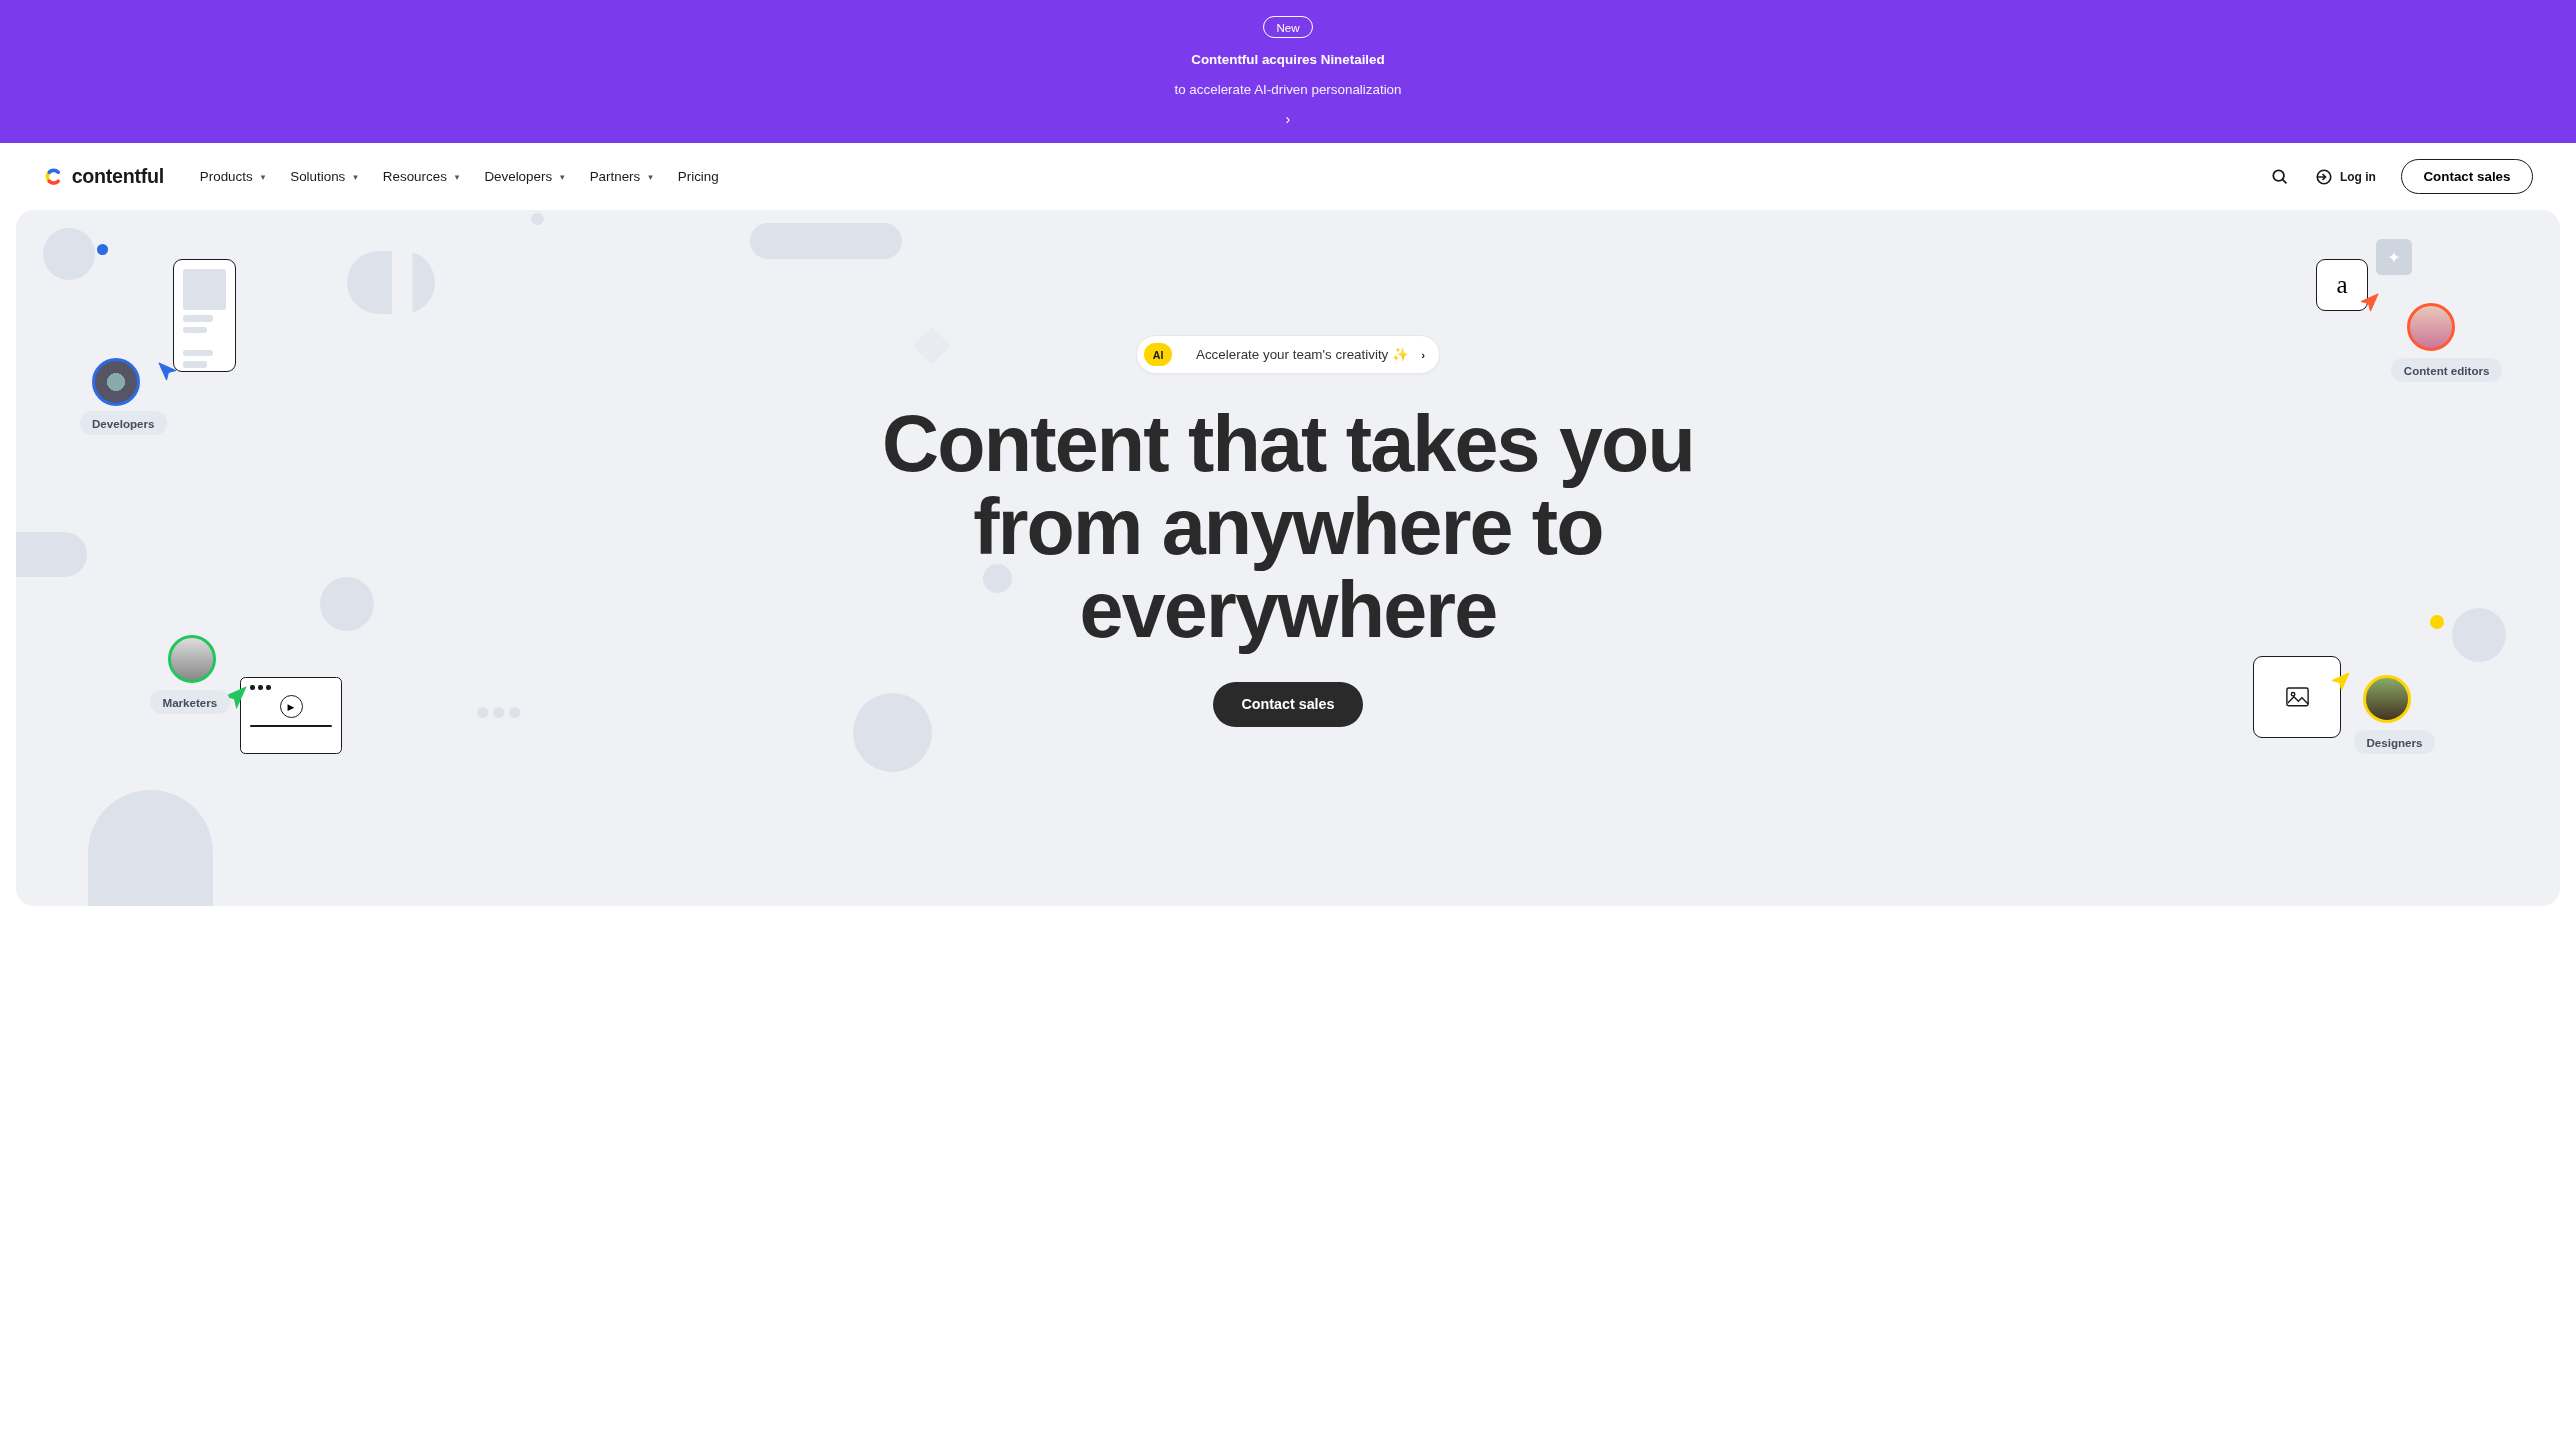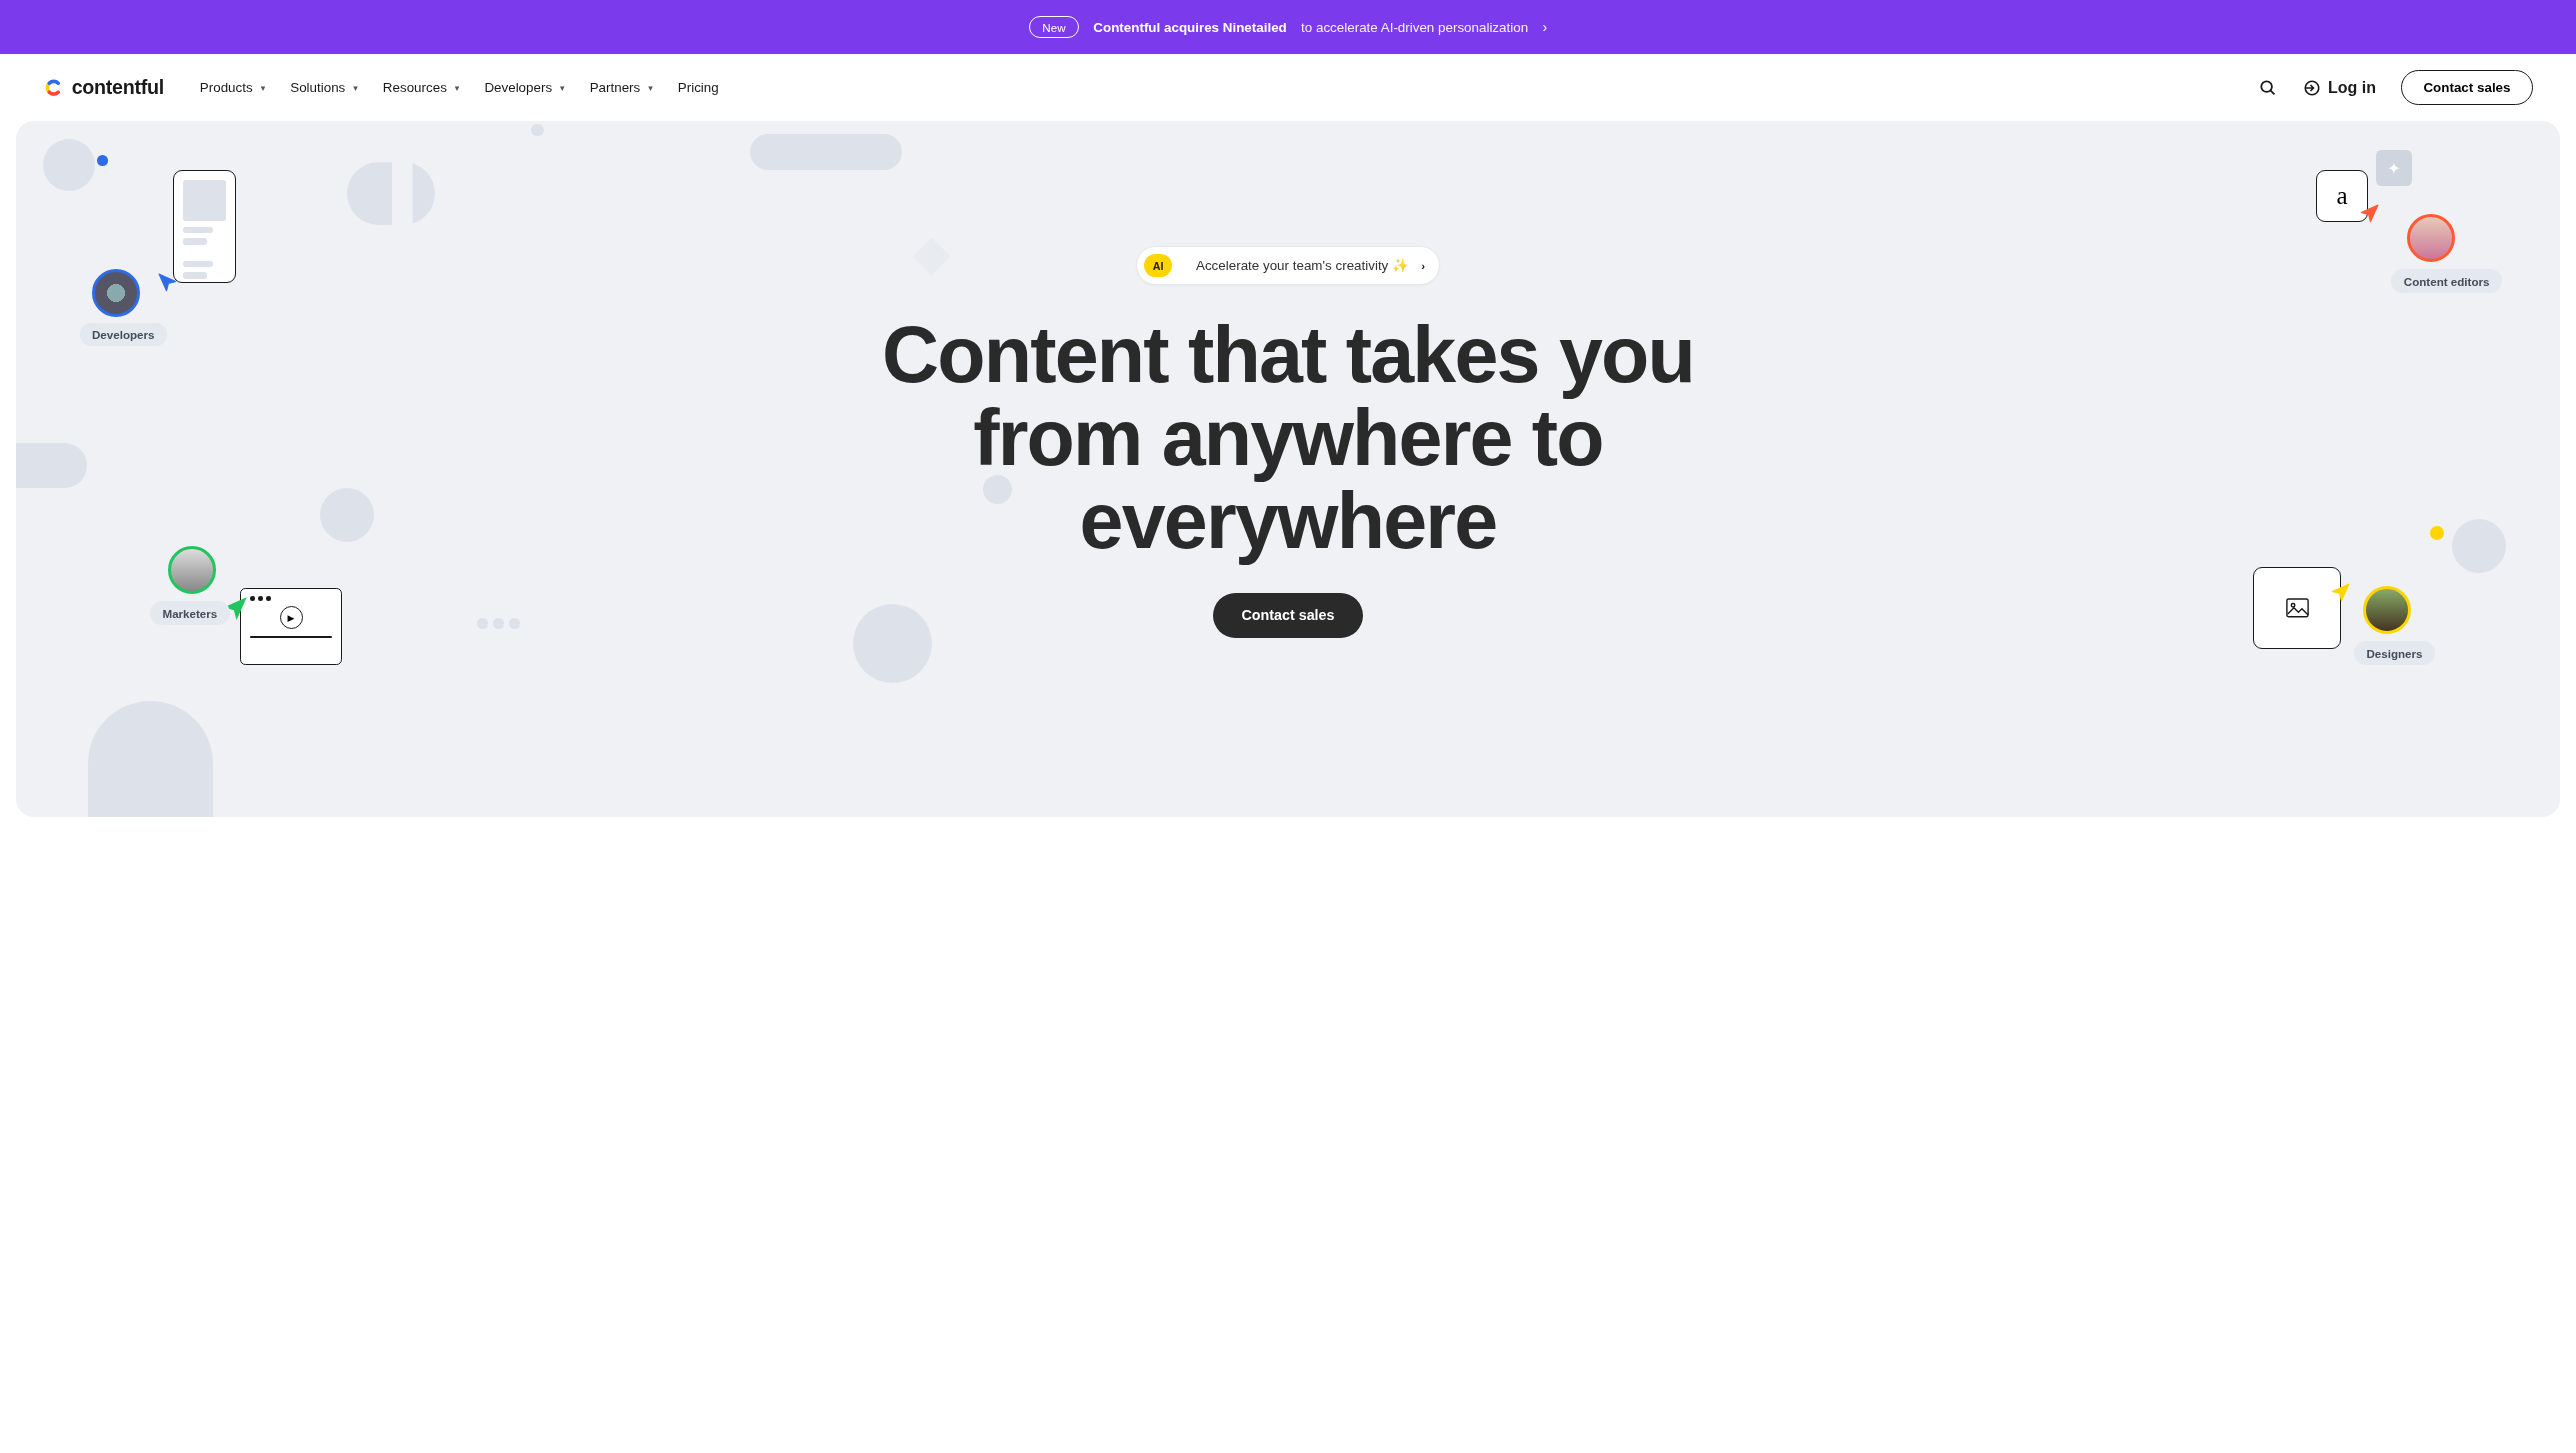--- a/index.html
+++ b/index.html
@@ -1,34 +1,34 @@
 <!DOCTYPE html>
 <html style="font-size:14.3px"><head>
 <meta charset="utf-8">
 <style>
 * { margin: 0; padding: 0; box-sizing: border-box; }
 body { font-family: -apple-system, BlinkMacSystemFont, 'Segoe UI', Helvetica, Arial, sans-serif; background: #fff; }
 
 
-.announcement { background: #7c3aed; color: #fff; display: flex; align-items: center; justify-content: center; gap: 14.3px; padding: 16px 18px; font-size: 13.4px; }
+.announcement { background: #7c3aed; color: #fff; display: flex; align-items: center; justify-content: center; gap: 14.3px; padding: 16px 18px; font-size: 13.4px; flex-direction: column; }
 .announcement .badge { border: 1.3px solid #fff; border-radius: 894px; padding: 3.6px 12.5px; font-size: 11.6px; font-weight: 500; }
 .announcement .headline { font-weight: 600; }
 .announcement .sub { opacity: 0.92; }
 .announcement .chev { font-size: 14.3px; }
 
 
 .navbar { display: flex; align-items: center; padding: 0 43px; height: 67px; background: #fff; }
 .logo { display: flex; align-items: center; gap: 7.2px; font-size: 19.7px; font-weight: 600; color: #1a1a1a; letter-spacing: -0.3px; }
 .logo-mark { width: 21.5px; height: 21.5px; position: relative; }
 .nav-items { display: flex; gap: 25px; margin-left: 36px; }
 .nav-item { display: flex; align-items: center; gap: 8px; font-size: 13.4px; color: #1a1a1a; cursor: pointer; font-weight: 500; justify-content: center; }
 .nav-item .caret { font-size: 9px; color: #555; }
 .nav-right { margin-left: auto; display: flex; align-items: center; gap: 25px; }
 .search-btn { width: 19.7px; height: 19.7px; cursor: pointer; }
-.login { display: flex; align-items: center; gap: 7.2px; font-size: 16px; font-weight: 600; cursor: pointer; color: #1a1a1a; }
+.login { display: flex; align-items: center; gap: 7.2px; font-size: 12px; font-weight: 600; cursor: pointer; color: #1a1a1a; }
 .login-icon { width: 18px; height: 18px; }
 .contact-sales-outline { border: 1.3px solid #1a1a1a; border-radius: 894px; padding: 9px 21.5px; font-size: 13.4px; font-weight: 600; cursor: pointer; background: #fff; }
 
 
 .hero-wrap { padding: 0 16px 16px 16px; }
 .hero { background: #eff1f5; border-radius: 18px; position: relative; overflow: hidden; padding: 125px 36px 179px 36px; }
 
 
 .deco { position: absolute; background: #dde2ea; border-radius: 894px; }
 .deco.d1 { width: 52px; height: 52px; top: 18px; left: 27px; }

